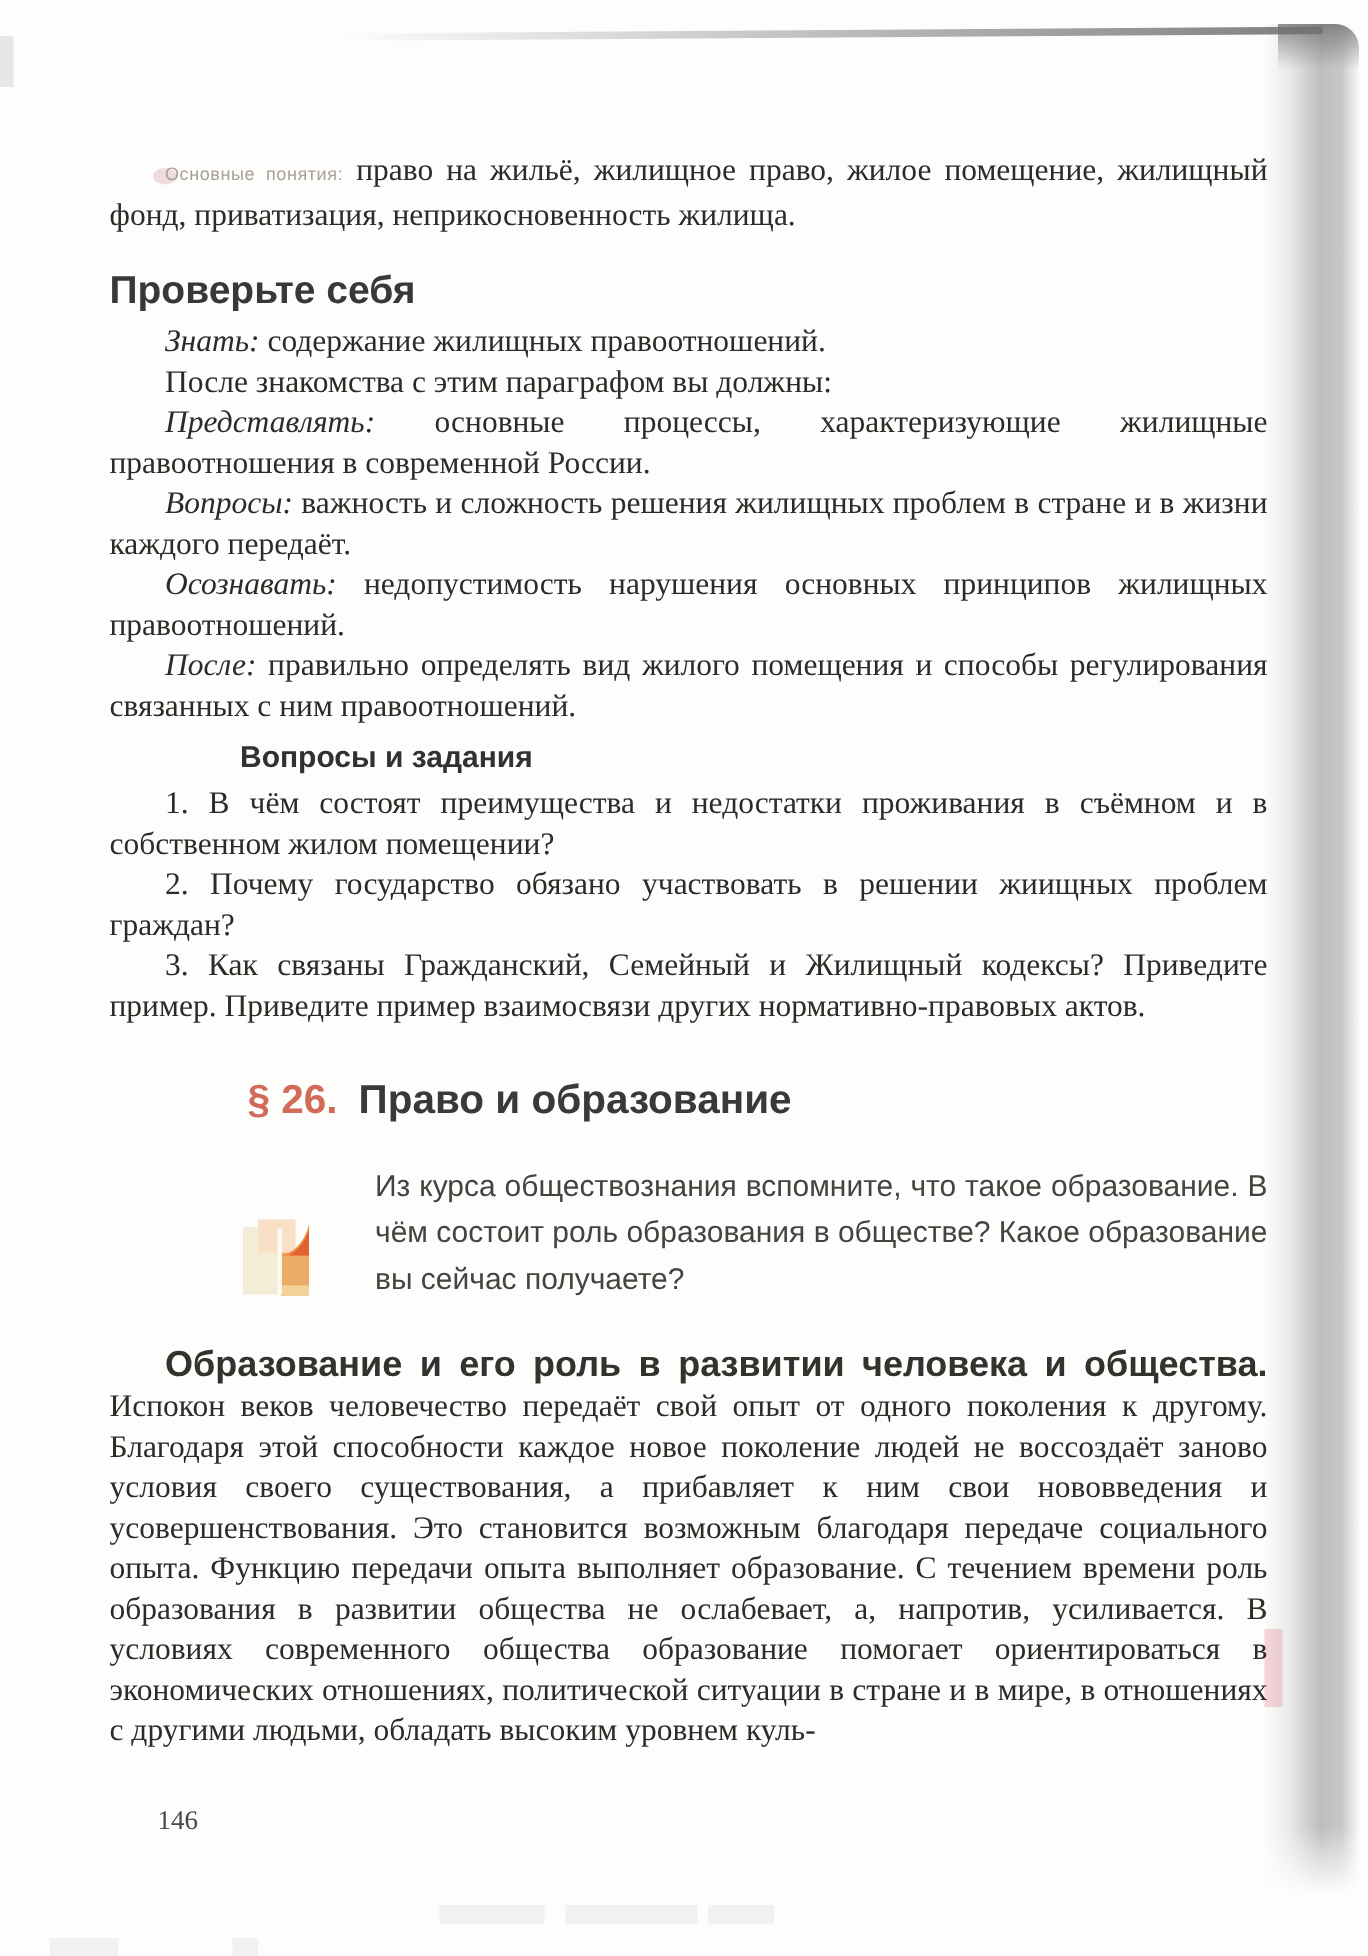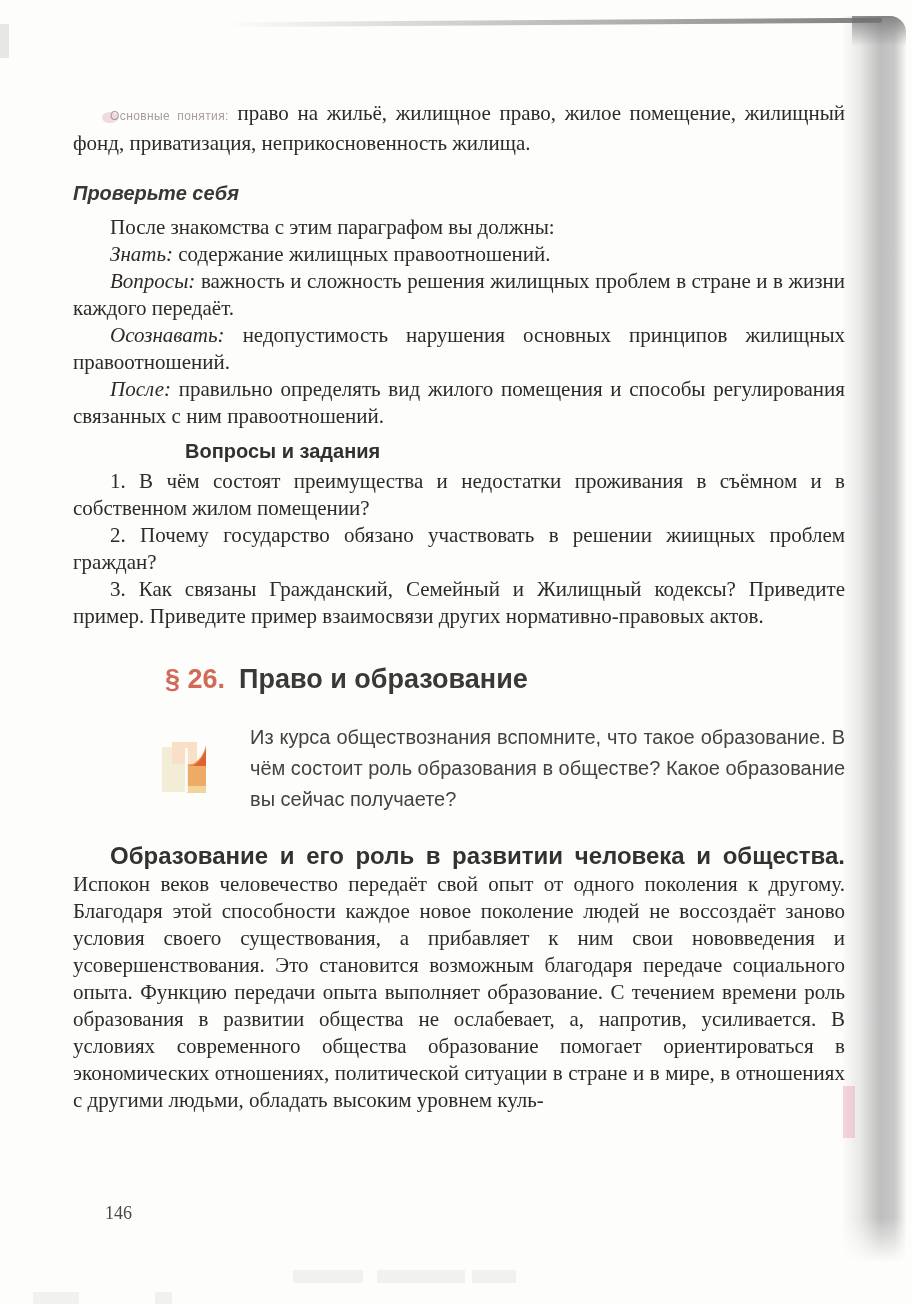--- a/index.html
+++ b/index.html
@@ -57,39 +57,39 @@
     font-size:21px;line-height:27px;
   }
   p{margin:0;text-align:justify;}
   .indent{text-indent:37px;}
   .kc-label{
     font-family:"Liberation Sans", sans-serif;
     font-size:12px;color:#a79f96;letter-spacing:.4px;
   }
   .check-heading{
     font-family:"Liberation Sans", sans-serif;
-    font-style:italic;font-weight:bold;
-    font-size:20px;color:#3a3836;
+    font-weight:bold;
+    font-size:26px;color:#3a3836;
     margin:23px 0 7px 0;text-align:left;
   }
   .item i{font-style:italic;}
   .q-heading{
     font-family:"Liberation Sans", sans-serif;
     font-weight:bold;font-size:20px;color:#33312f;
-    margin:8px 0 3px 112px;text-align:left;
+    margin:8px 0 3px 87px;text-align:left;
   }
   .section-heading{
     margin:32px 0 0 92px;text-align:left;
     font-family:"Liberation Sans", sans-serif;
     font-weight:bold;font-size:27px;line-height:34px;
   }
   .section-number{color:#d26a58;margin-right:14px;}
   .section-title{color:#3b3937;}
   .recall-row{
-    display:flex;align-items:center;margin-top:26px;
+    display:flex;align-items:flex-end;margin-top:26px;
   }
   .recall-icon-box{
     width:56px;height:58px;margin-left:87px;flex:0 0 auto;
   }
   .recall-text{
     width:598px;margin-left:34px;
     font-family:"Liberation Sans", sans-serif;
     font-size:20px;line-height:31px;color:#454340;
     text-align:justify;
   }
@@ -121,24 +121,25 @@
   <div class="ghost g3"></div>
   <div class="ghost g4"></div>
   <div class="ghost g5"></div>
 
   <div class="content">
 
     <p class="indent"><span class="kc-label">Основные понятия:</span> <span>право на жильё, жилищное право, жилое помещение, жилищный фонд, приватизация, неприкосновенность жилища.</span></p>
 
     <div class="check-heading">Проверьте себя</div>
 
+    <p class="indent item"><i>Знать:</i> <span>содержание жилищных правоотношений.</span></p>
+
     <p class="indent">После знакомства с этим параграфом вы должны:</p>
 
-    <p class="indent item"><i>Знать:</i> <span>содержание жилищных правоотношений.</span></p>
-
+    <p class="indent item"><i>Представлять:</i> <span>основные процессы, характеризующие жилищные правоотношения в современной России.</span></p>
 
     <p class="indent item"><i>Вопросы:</i> <span>важность и сложность решения жилищных проблем в стране и в жизни каждого передаёт.</span></p>
 
     <p class="indent item"><i>Осознавать:</i> <span>недопустимость нарушения основных принципов жилищных правоотношений.</span></p>
 
     <p class="indent item"><i>После:</i> <span>правильно определять вид жилого помещения и способы регулирования связанных с ним правоотношений.</span></p>
 
     <div class="q-heading">Вопросы и задания</div>
 
     <p class="indent">1. В чём состоят преимущества и недостатки проживания в съёмном и в собственном жилом помещении?</p>

